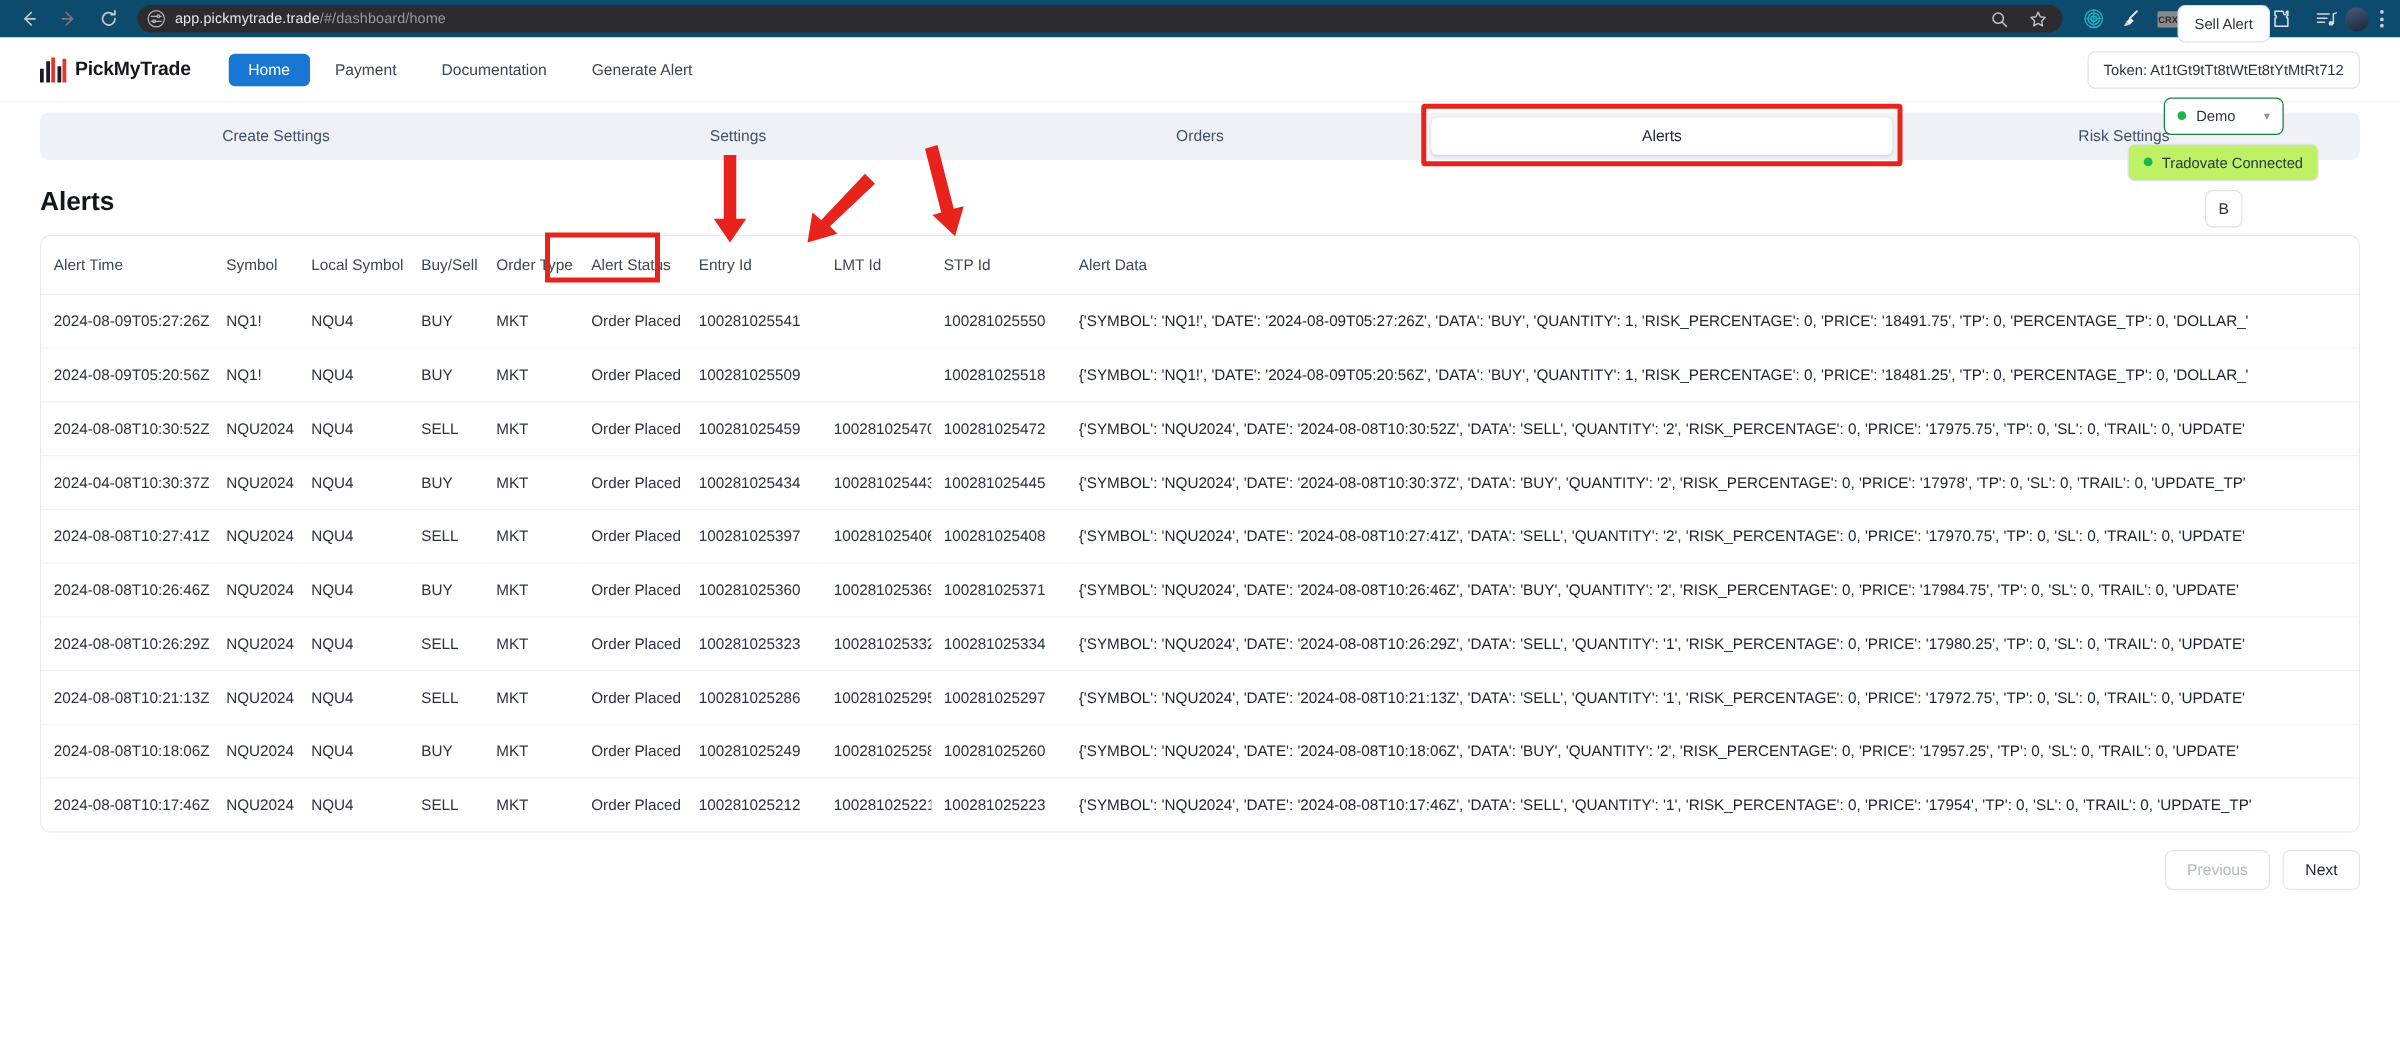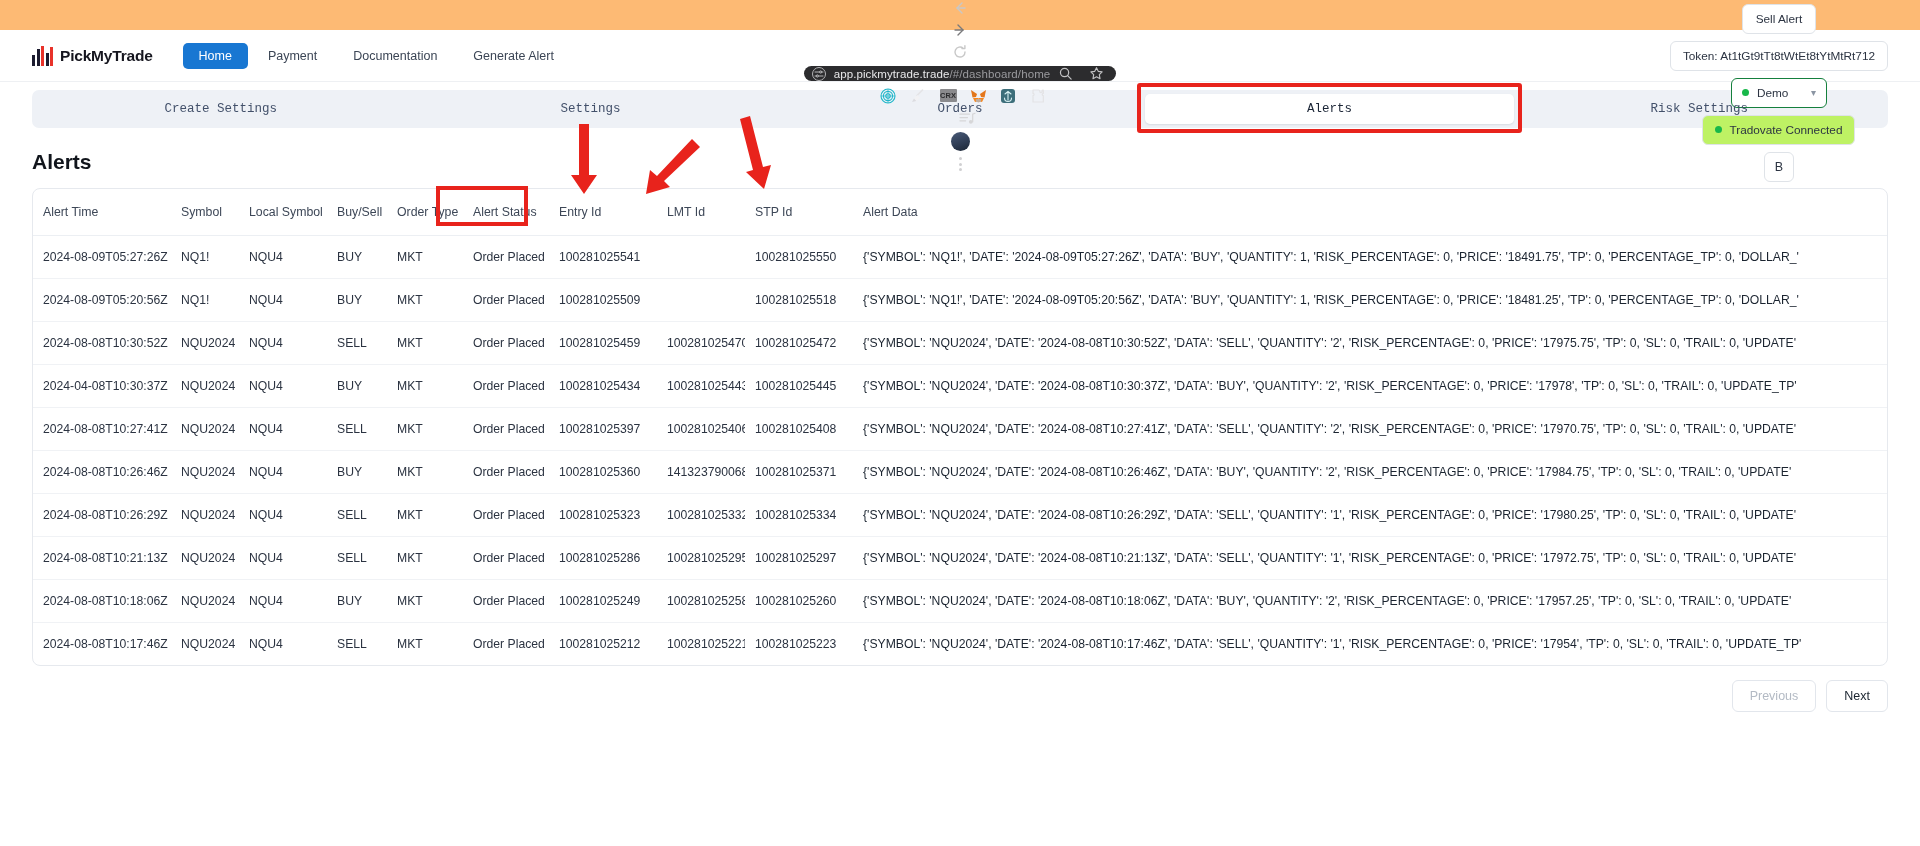--- a/index.html
+++ b/index.html
@@ -5,23 +5,23 @@
   * { box-sizing: border-box; margin: 0; padding: 0; }
   html, body {
     width: 1920px; height: 846px;
     font-family: "Liberation Sans", sans-serif;
     background: #ffffff;
     overflow: hidden;
   }
 
   
   .browser-bar {
-    height: 30px; background: #fdba74;
+    height: 30px; background: #0c4a6e;
     display: flex; align-items: center;
-    padding: 0 10px; gap: 6px; flex-direction: column;
+    padding: 0 10px; gap: 6px;
   }
   .nav-btn {
     width: 26px; height: 26px;
     display: flex; align-items: center; justify-content: center;
     color: #c8c8c8; border-radius: 50%;
   }
   .nav-btn svg { display: block; }
   .omnibox {
     flex: 1; height: 22px; background: #2c2c2e;
     border-radius: 11px; display: flex; align-items: center;
@@ -102,21 +102,21 @@
   }
   .user-pill {
     border: 1px solid #dfe3e8; border-radius: 6px; background: #fff;
     font-size: 12.5px; color: #2c3442; padding: 7px 10px;
   }
 
   
   .tabstrip-wrap { padding: 8px 32px 0 32px; background: #fff; }
   .tabstrip {
     background: #eef1f6; border-radius: 7px; display: flex;
-    padding: 4px; height: 38px; font-family: Liberation Mono, monospace;
+    padding: 4px; height: 38px;
   }
   .tab {
     flex: 1; display: flex; align-items: center; justify-content: center;
     font-size: 12.5px; color: #42506a; border-radius: 5px; position: relative;
   }
   .tab.active { background: #ffffff; color: #1b2536; box-shadow: 0 1px 2px rgba(20,30,50,.10); }
   .tab-hl {
     position: absolute; left: -8px; right: -8px; top: -11px; bottom: -9px;
     border: 4px solid #e8231c; border-radius: 3px; pointer-events: none;
   }
@@ -410,21 +410,21 @@
           <td class="c9 alertdata">{'SYMBOL': 'NQU2024', 'DATE': '2024-08-08T10:27:41Z', 'DATA': 'SELL', 'QUANTITY': '2', 'RISK_PERCENTAGE': 0, 'PRICE': '17970.75', 'TP': 0, 'SL': 0, 'TRAIL': 0, 'UPDATE'</td>
         </tr>
         <tr>
           <td class="c0">2024-08-08T10:26:46Z</td>
           <td class="c1">NQU2024</td>
           <td class="c2">NQU4</td>
           <td class="c3">BUY</td>
           <td class="c4">MKT</td>
           <td class="c5">Order Placed</td>
           <td class="c6">100281025360</td>
-          <td class="c7">141323790068</td>
+          <td class="c7">100281025369</td>
           <td class="c8">100281025371</td>
           <td class="c9 alertdata">{'SYMBOL': 'NQU2024', 'DATE': '2024-08-08T10:26:46Z', 'DATA': 'BUY', 'QUANTITY': '2', 'RISK_PERCENTAGE': 0, 'PRICE': '17984.75', 'TP': 0, 'SL': 0, 'TRAIL': 0, 'UPDATE'</td>
         </tr>
         <tr>
           <td class="c0">2024-08-08T10:26:29Z</td>
           <td class="c1">NQU2024</td>
           <td class="c2">NQU4</td>
           <td class="c3">SELL</td>
           <td class="c4">MKT</td>
           <td class="c5">Order Placed</td>

